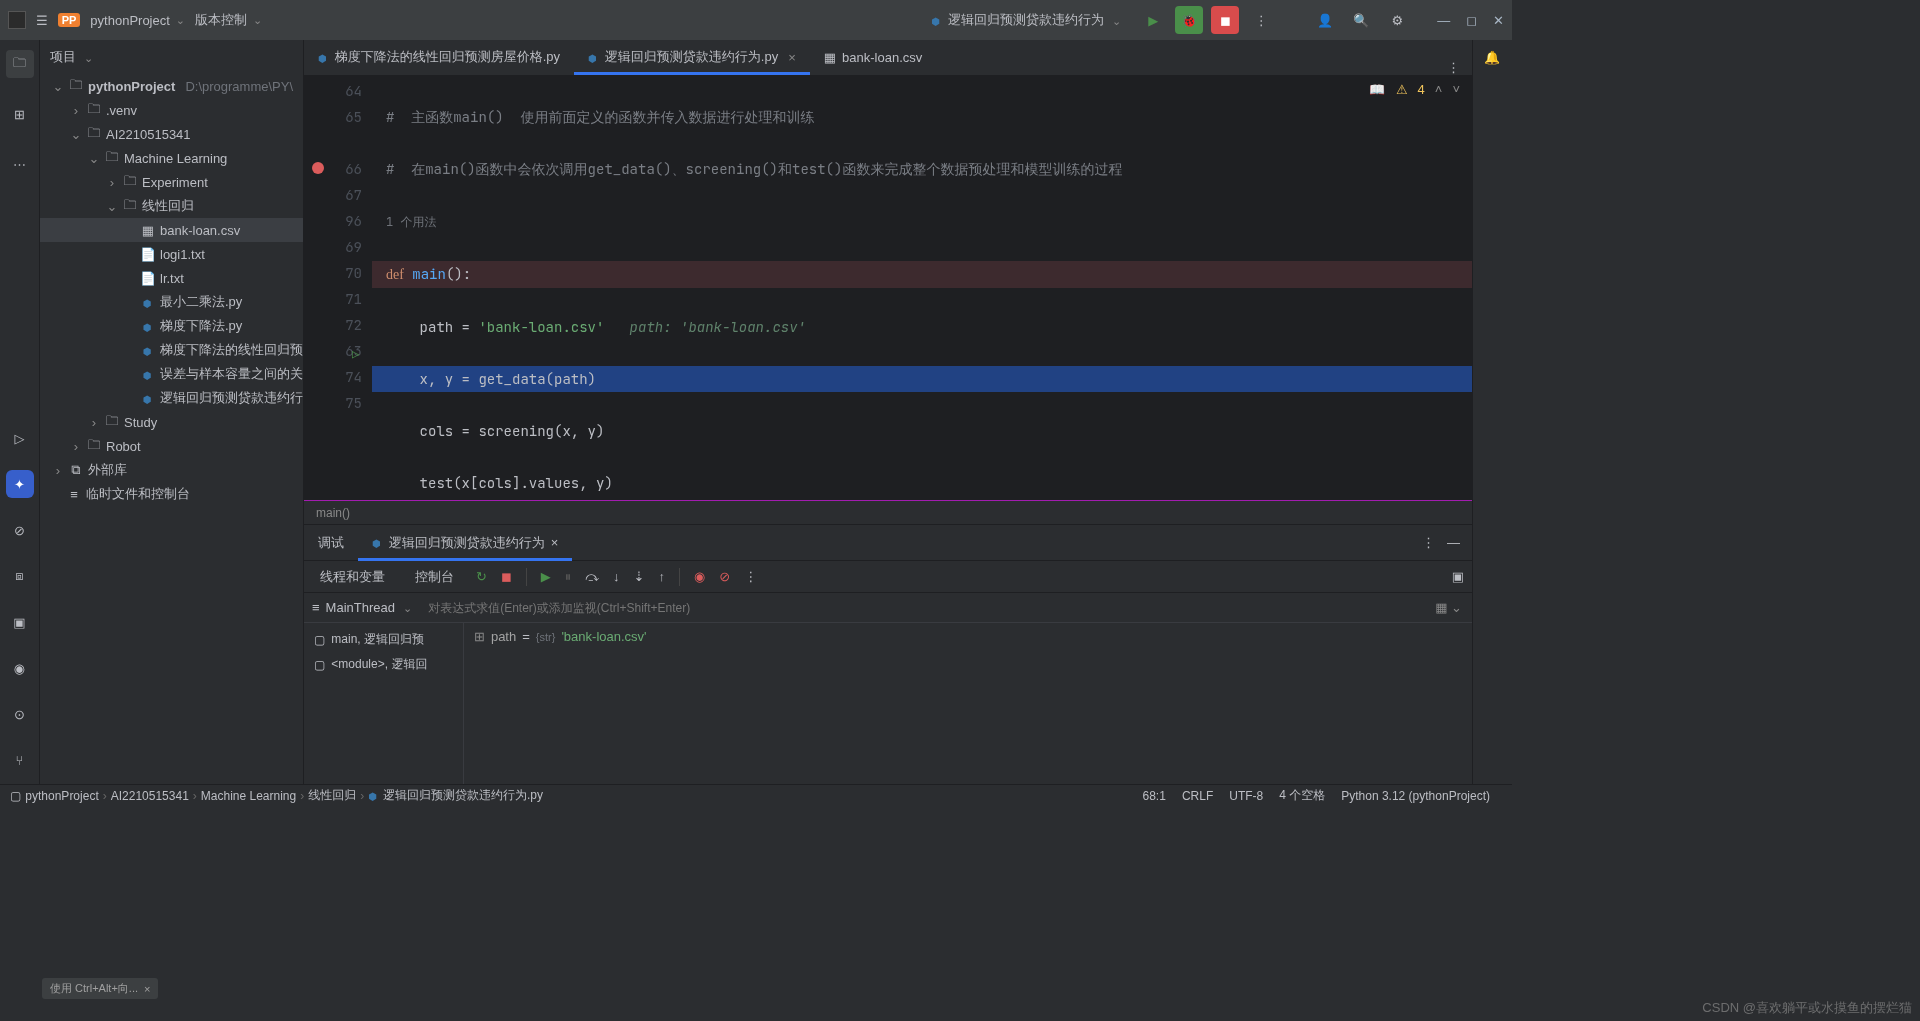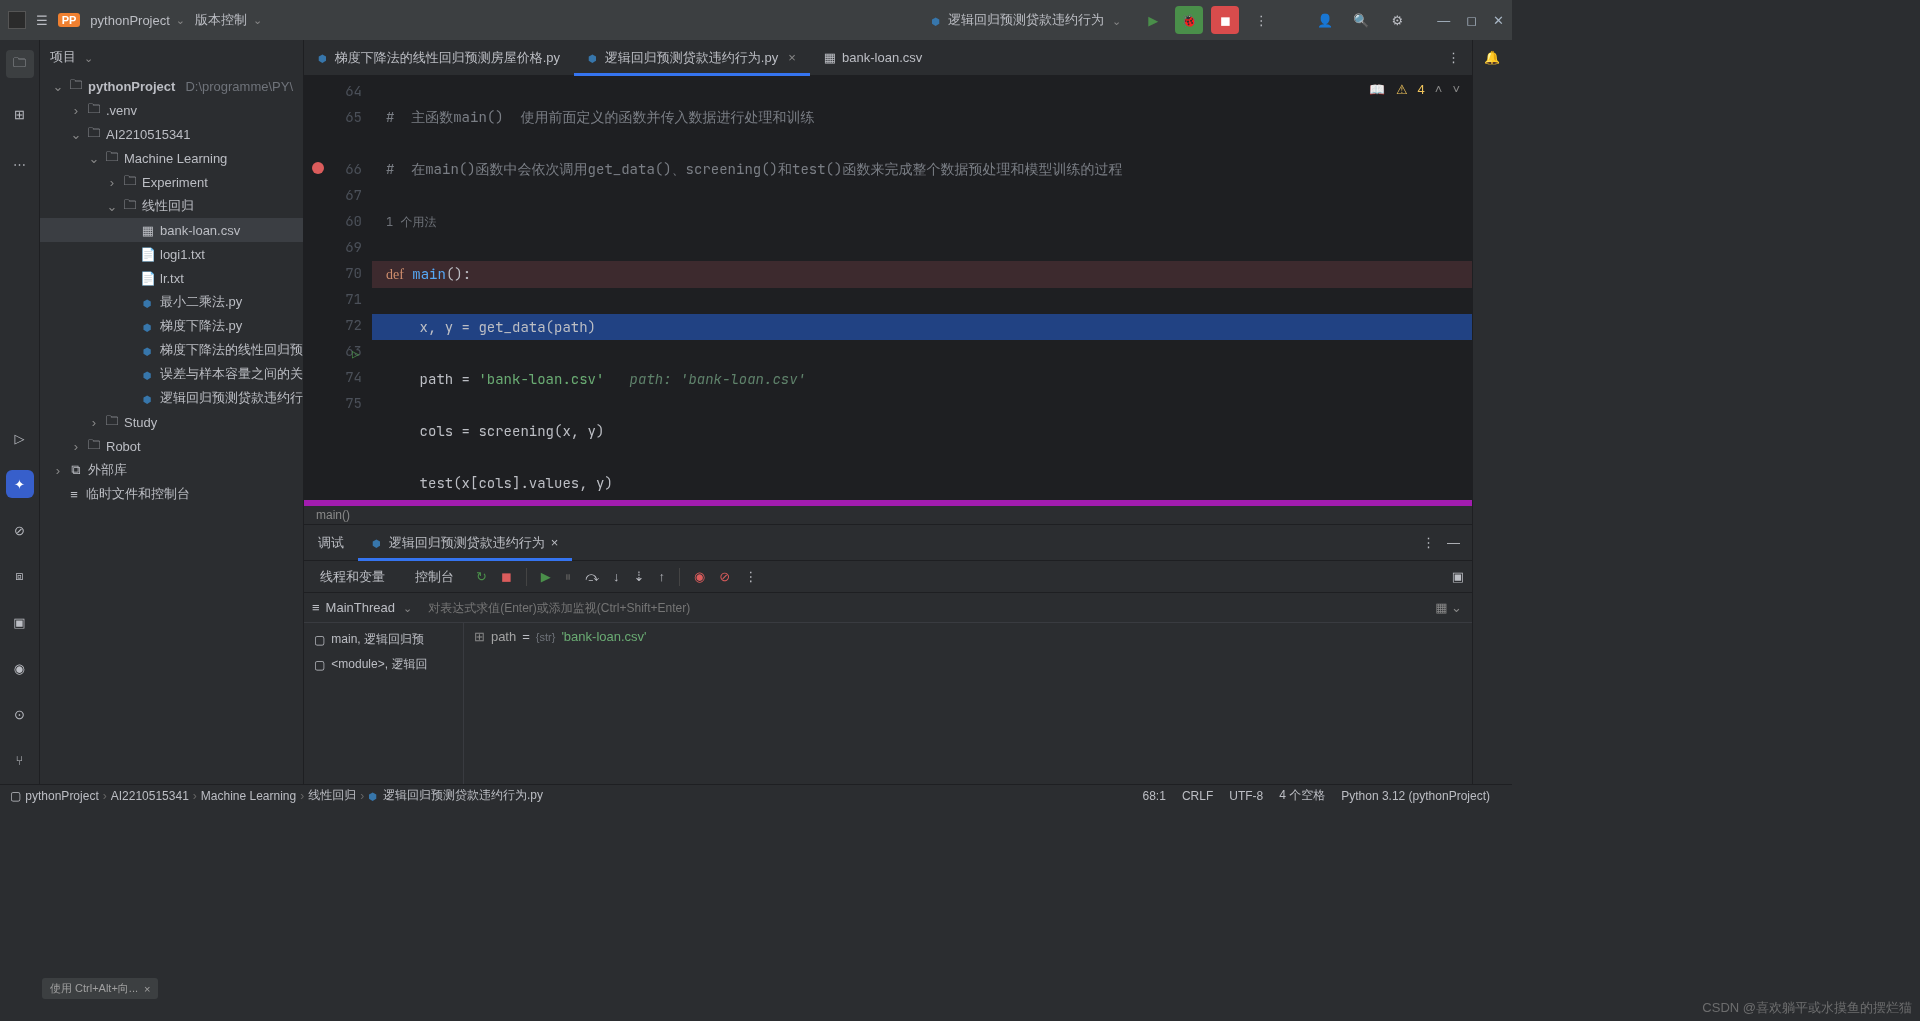--- a/index.html
+++ b/index.html
@@ -29,21 +29,21 @@
 .sidebar { width: 264px; background: #2b2d30; border-right: 1px solid #1e1f22; display: flex; flex-direction: column; }
 .sidebar .hdr { display: flex; align-items: center; padding: 8px 10px; gap: 6px; }
 .tree { flex: 1; overflow: auto; font-size: 13px; }
 .tree .row { display: flex; align-items: center; height: 24px; white-space: nowrap; cursor: pointer; gap: 4px; }
 .tree .row.sel { background: #3b3e43; }
 .tree .caret { width: 12px; text-align: center; color: #888; }
 .tree .fi { width: 16px; text-align: center; }
 .tree .pth { color: #6f737a; margin-left: 6px; }
 
 .editor { flex: 1; display: flex; flex-direction: column; min-width: 0; }
-.tabs { display: flex; align-items: center; height: 36px; background: #2b2d30; border-bottom: 1px solid #1e1f22; }
+.tabs { display: flex; align-items: flex-end; height: 36px; background: #2b2d30; border-bottom: 1px solid #1e1f22; }
 .tabs .tab { display: flex; align-items: center; gap: 6px; padding: 0 14px; height: 36px; cursor: pointer; color: #bcbec4; position: relative; }
 .tabs .tab.active::after { content: ''; position: absolute; bottom: 0; left: 0; right: 0; height: 3px; background: #3574f0; }
 .tabs .close { color: #888; margin-left: 4px; cursor: pointer; }
 .tabs .spacer { flex: 1; }
 .tabs .rightico { display: flex; gap: 12px; padding-right: 12px; align-items: center; }
 
 .code { flex: 1; display: flex; background: #1e1f22; min-height: 0; position: relative; }
 .gutter { width: 68px; text-align: right; padding-right: 10px; color: #4b5059; font-family: "JetBrains Mono", Consolas, monospace; font-size: 14px; line-height: 26px; padding-top: 2px; user-select: none; position: relative; }
 .gutter .bp { width: 12px; height: 12px; background: #db5c5c; border-radius: 50%; position: absolute; }
 .gutter .run { color: #4a8f4a; position: absolute; font-size: 12px; }
@@ -51,21 +51,21 @@
 .codebody .ln { padding-left: 14px; }
 .codebody .ln.hl-red { background: #3d2a2e; }
 .codebody .ln.hl-blue { background: #214283; }
 .kw { color: #cf8e6d; font-family: Liberation Serif, serif; }
 .fn { color: #56a8f5; }
 .str { color: #6aab73; }
 .cmt { color: #7a7e85; }
 .hint { color: #5f826b; font-style: italic; }
 .usage { color: #6f737a; font-size: 12px; font-style: normal; }
 
-.codefoot { height: 24px; background: #2b2d30; border-top: 6px solid #a21caf; display: flex; align-items: center; padding: 0 12px; font-size: 12px; color: #888; }
+.codefoot { height: 24px; background: #2b2d30; border-top: 1px solid #a21caf; display: flex; align-items: center; padding: 0 12px; font-size: 12px; color: #888; }
 
 .debugpanel { height: 260px; background: #2b2d30; border-top: 1px solid #1e1f22; display: flex; flex-direction: column; }
 .dbg-tabs { display: flex; align-items: center; height: 36px; border-bottom: 1px solid #1e1f22; }
 .dbg-tabs .tab { display: flex; align-items: center; gap: 6px; padding: 0 14px; height: 36px; cursor: pointer; position: relative; }
 .dbg-tabs .tab.active::after { content:''; position:absolute; bottom:0; left:0; right:0; height:3px; background:#3574f0; }
 .dbg-tabs .spacer { flex: 1; }
 .dbg-tabs .rctl { display: flex; gap: 12px; padding-right: 12px; }
 
 .dbg-toolbar { display: flex; align-items: center; height: 32px; border-bottom: 1px solid #1e1f22; padding: 0 8px; gap: 14px; }
 .dbg-toolbar .tbtab { padding: 0 8px; cursor: pointer; }
@@ -263,38 +263,38 @@
         </div>
       </div>
 
       <div class="code">
         <div class="gutter">
           <div>64</div>
             <div>65</div>
             <div style="height:26px"></div>
             <div>66</div>
             <div>67</div>
-            <div>60</div>
+            <div>96</div>
             <div>69</div>
             <div>70</div>
             <div>71</div>
             <div>72</div>
             <div>63</div>
             <div>74</div>
             <div>75</div>
           <div class="bp" style="top:86px;left:8px"></div>
           <div class="run" style="top:266px;left:48px">▷</div>
         </div>
         <div class="codebody">
 <div class="ln"><span class="cmt">#  主函数main()  使用前面定义的函数并传入数据进行处理和训练</span></div>
 <div class="ln"><span class="cmt">#  在main()函数中会依次调用get_data()、screening()和test()函数来完成整个数据预处理和模型训练的过程</span></div>
 <div class="ln"><span class="usage">1 个用法</span></div>
 <div class="ln hl-red"><span class="kw">def</span> <span class="fn">main</span><span>():</span></div>
+<div class="ln"><span>    path = </span><span class="str">'bank-loan.csv'</span><span class="hint">   path: 'bank-loan.csv'</span></div>
 <div class="ln hl-blue"><span>    x, y = get_data(path)</span></div>
-<div class="ln"><span>    path = </span><span class="str">'bank-loan.csv'</span><span class="hint">   path: 'bank-loan.csv'</span></div>
 <div class="ln"><span>    cols = screening(x, y)</span></div>
 <div class="ln"><span>    test(x[cols].values, y)</span></div>
 
 
 
 
 
         </div>
         <div style="position:absolute;top:6px;right:12px" class="inspect-top">
           <span>📖</span>

